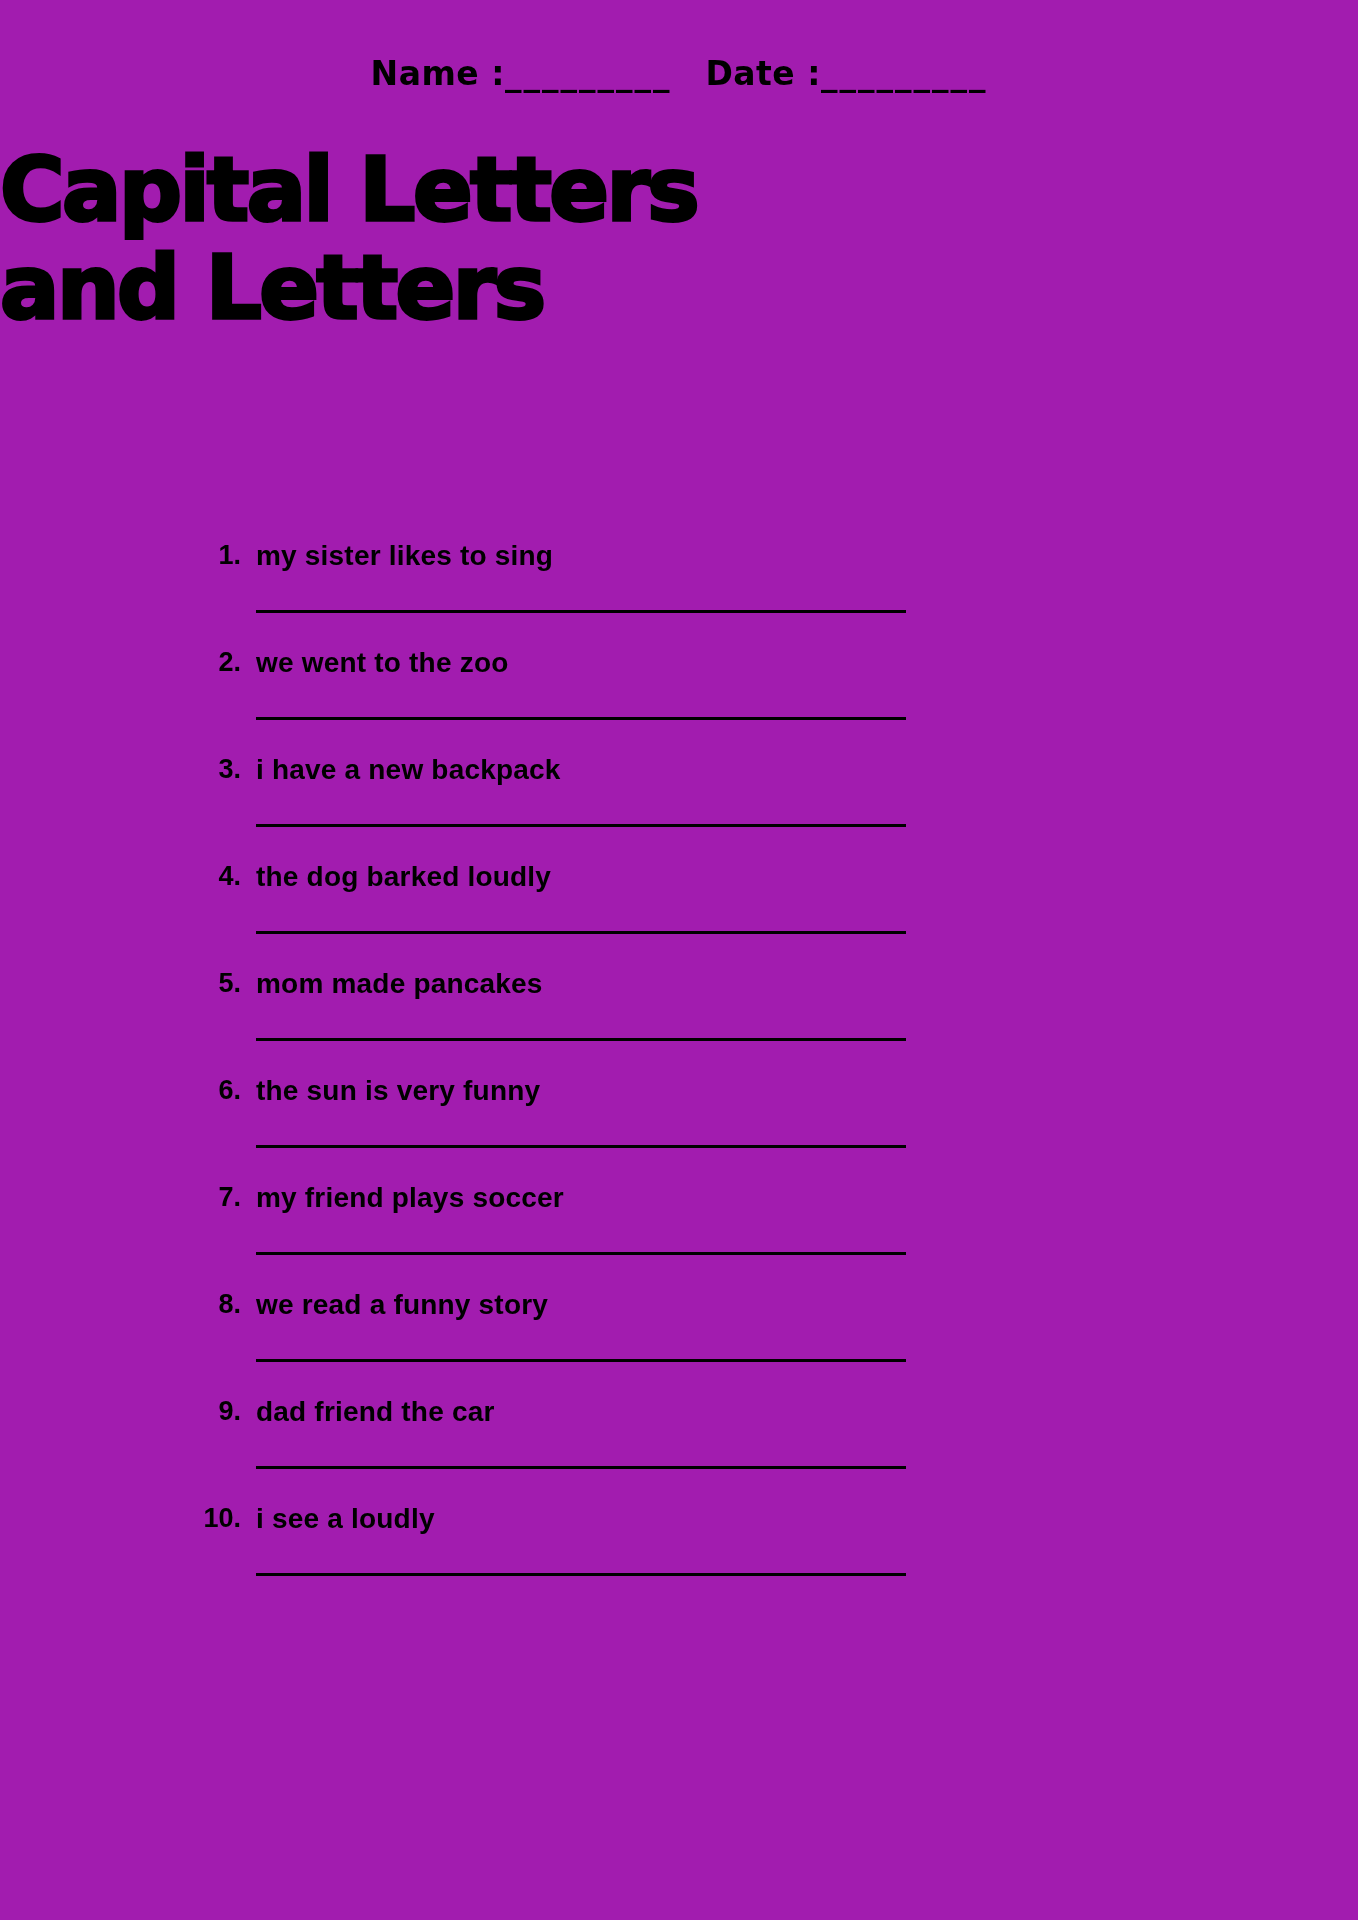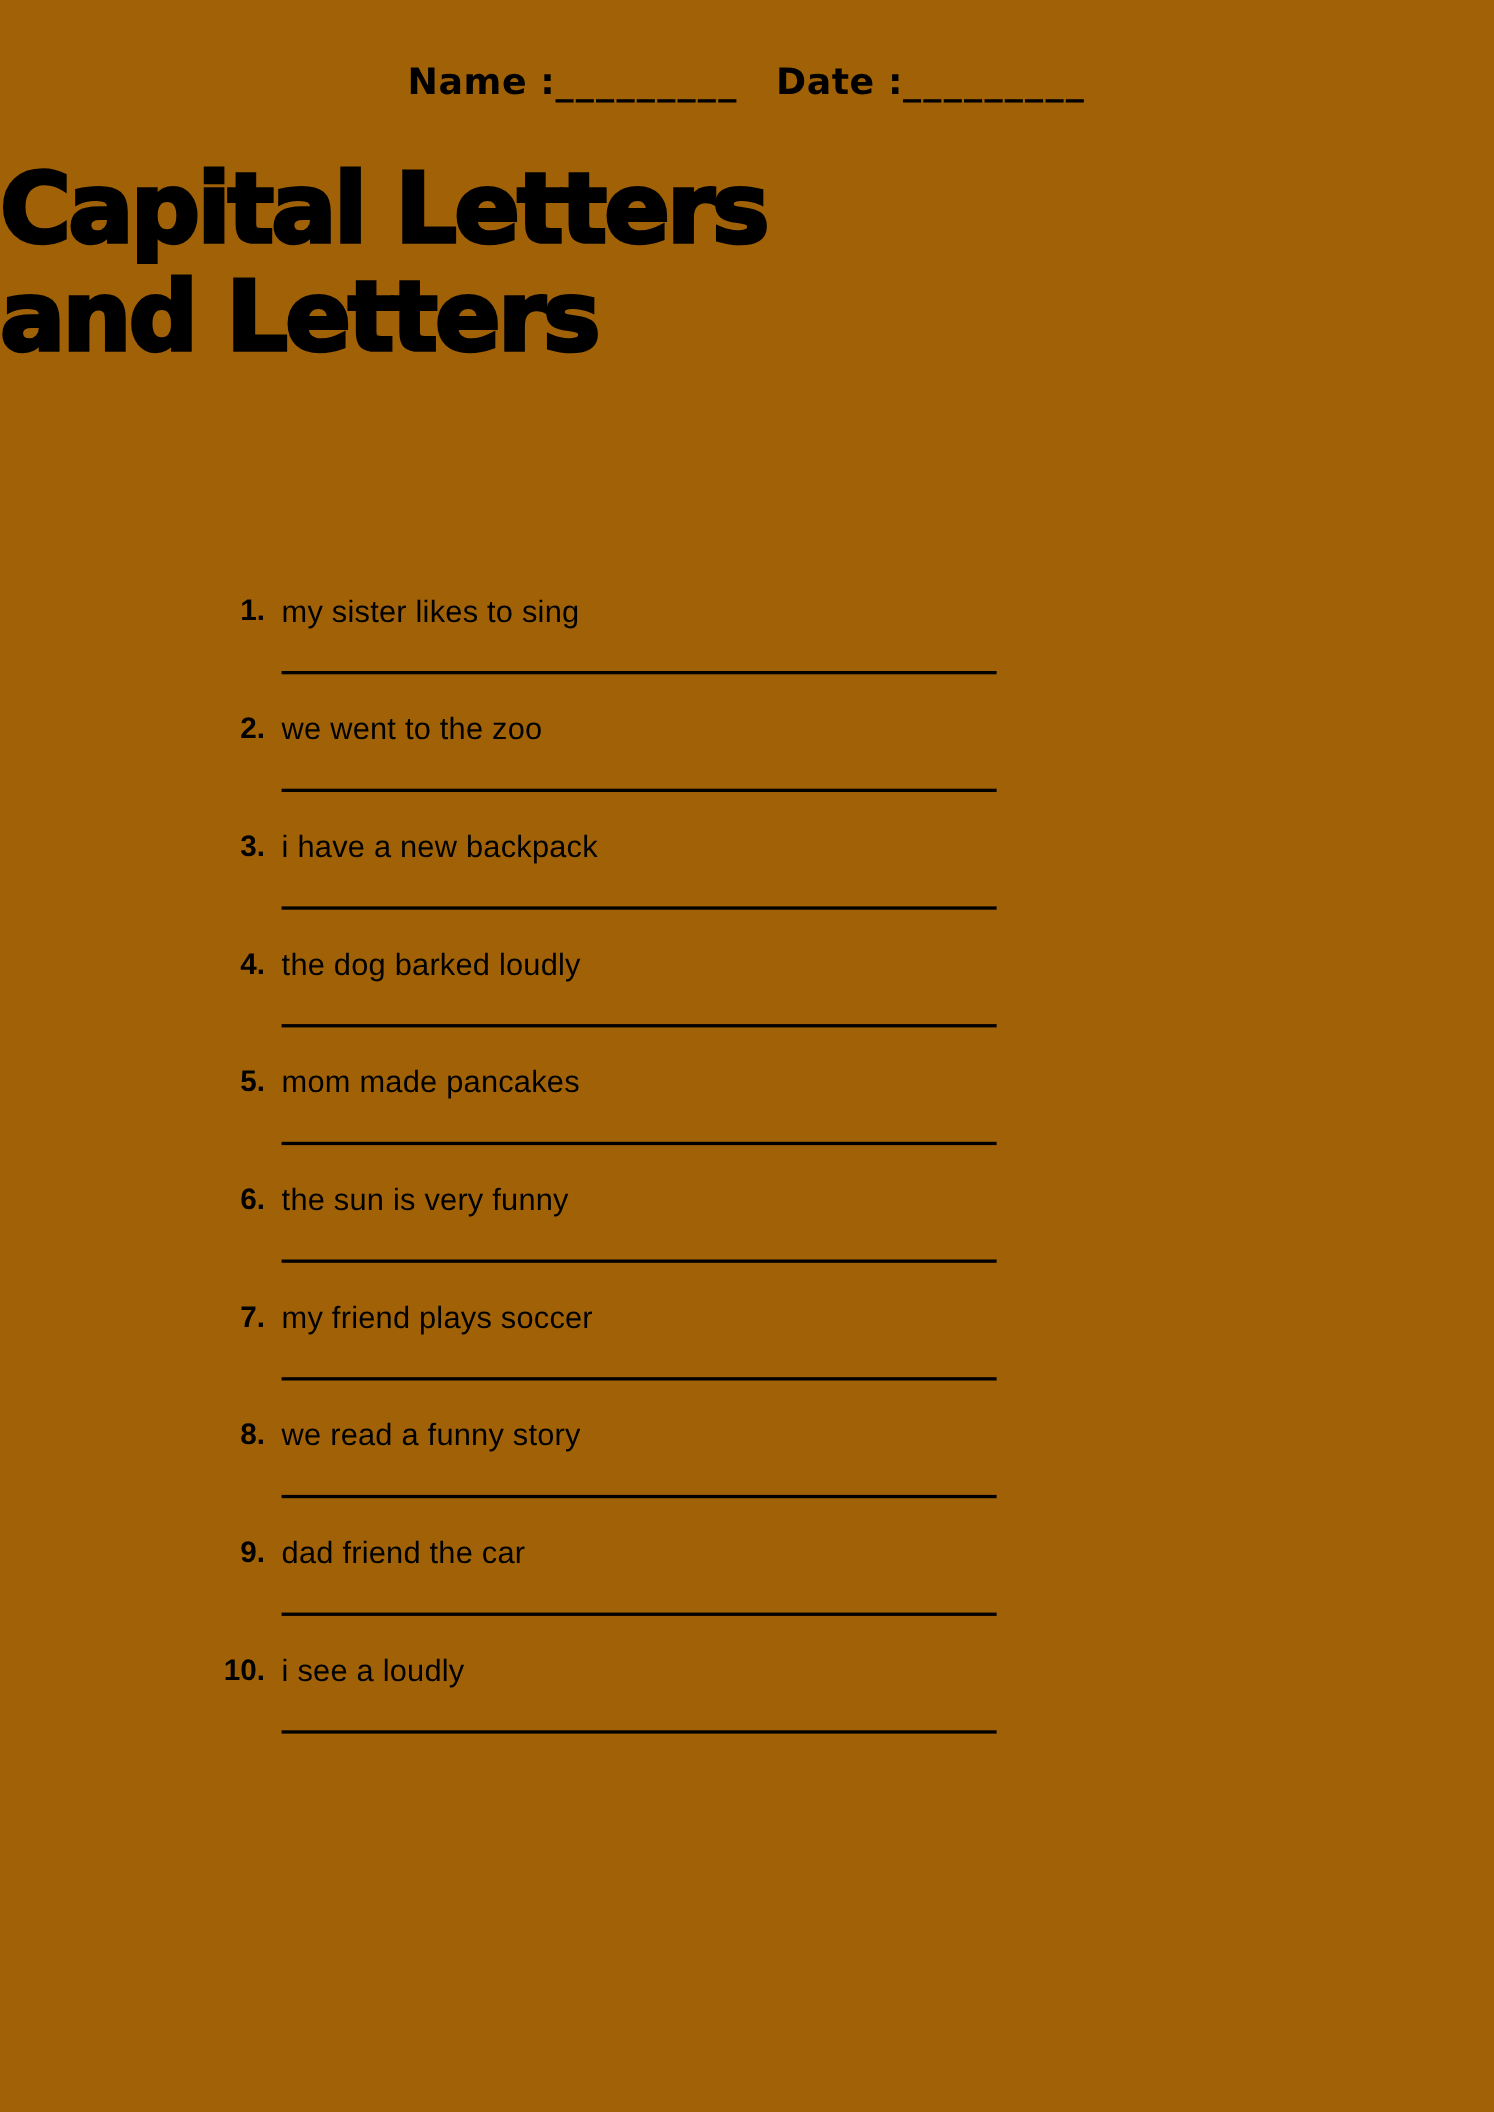--- a/index.html
+++ b/index.html
@@ -5,21 +5,21 @@
   html, body {
     margin: 0;
     padding: 0;
     background: #ffffff;
   }
 
   .page {
     position: relative;
     width: 1358px;
     height: 1920px;
-    background: #a16207;
+    background: #a21caf;
     margin: 0 auto;
     overflow: hidden;
     font-family: "Liberation Sans", sans-serif;
     color: #000000;
   }
 
   
   .name-date-row {
     position: absolute;
     top: 54px;
@@ -115,20 +115,21 @@
     font-weight: 700;
     letter-spacing: 0px;
   }
   .item-text {
     position: absolute;
     left: 256px;
     top: 0;
     font-size: 28px;
     letter-spacing: 0.2px;
     white-space: nowrap;
+    font-weight: bold;
   }
   .answer-line {
     position: absolute;
     left: 256px;
     top: 70px;
     width: 650px;
     height: 0;
     border-top: 3px solid #000000;
   }
 </style>

